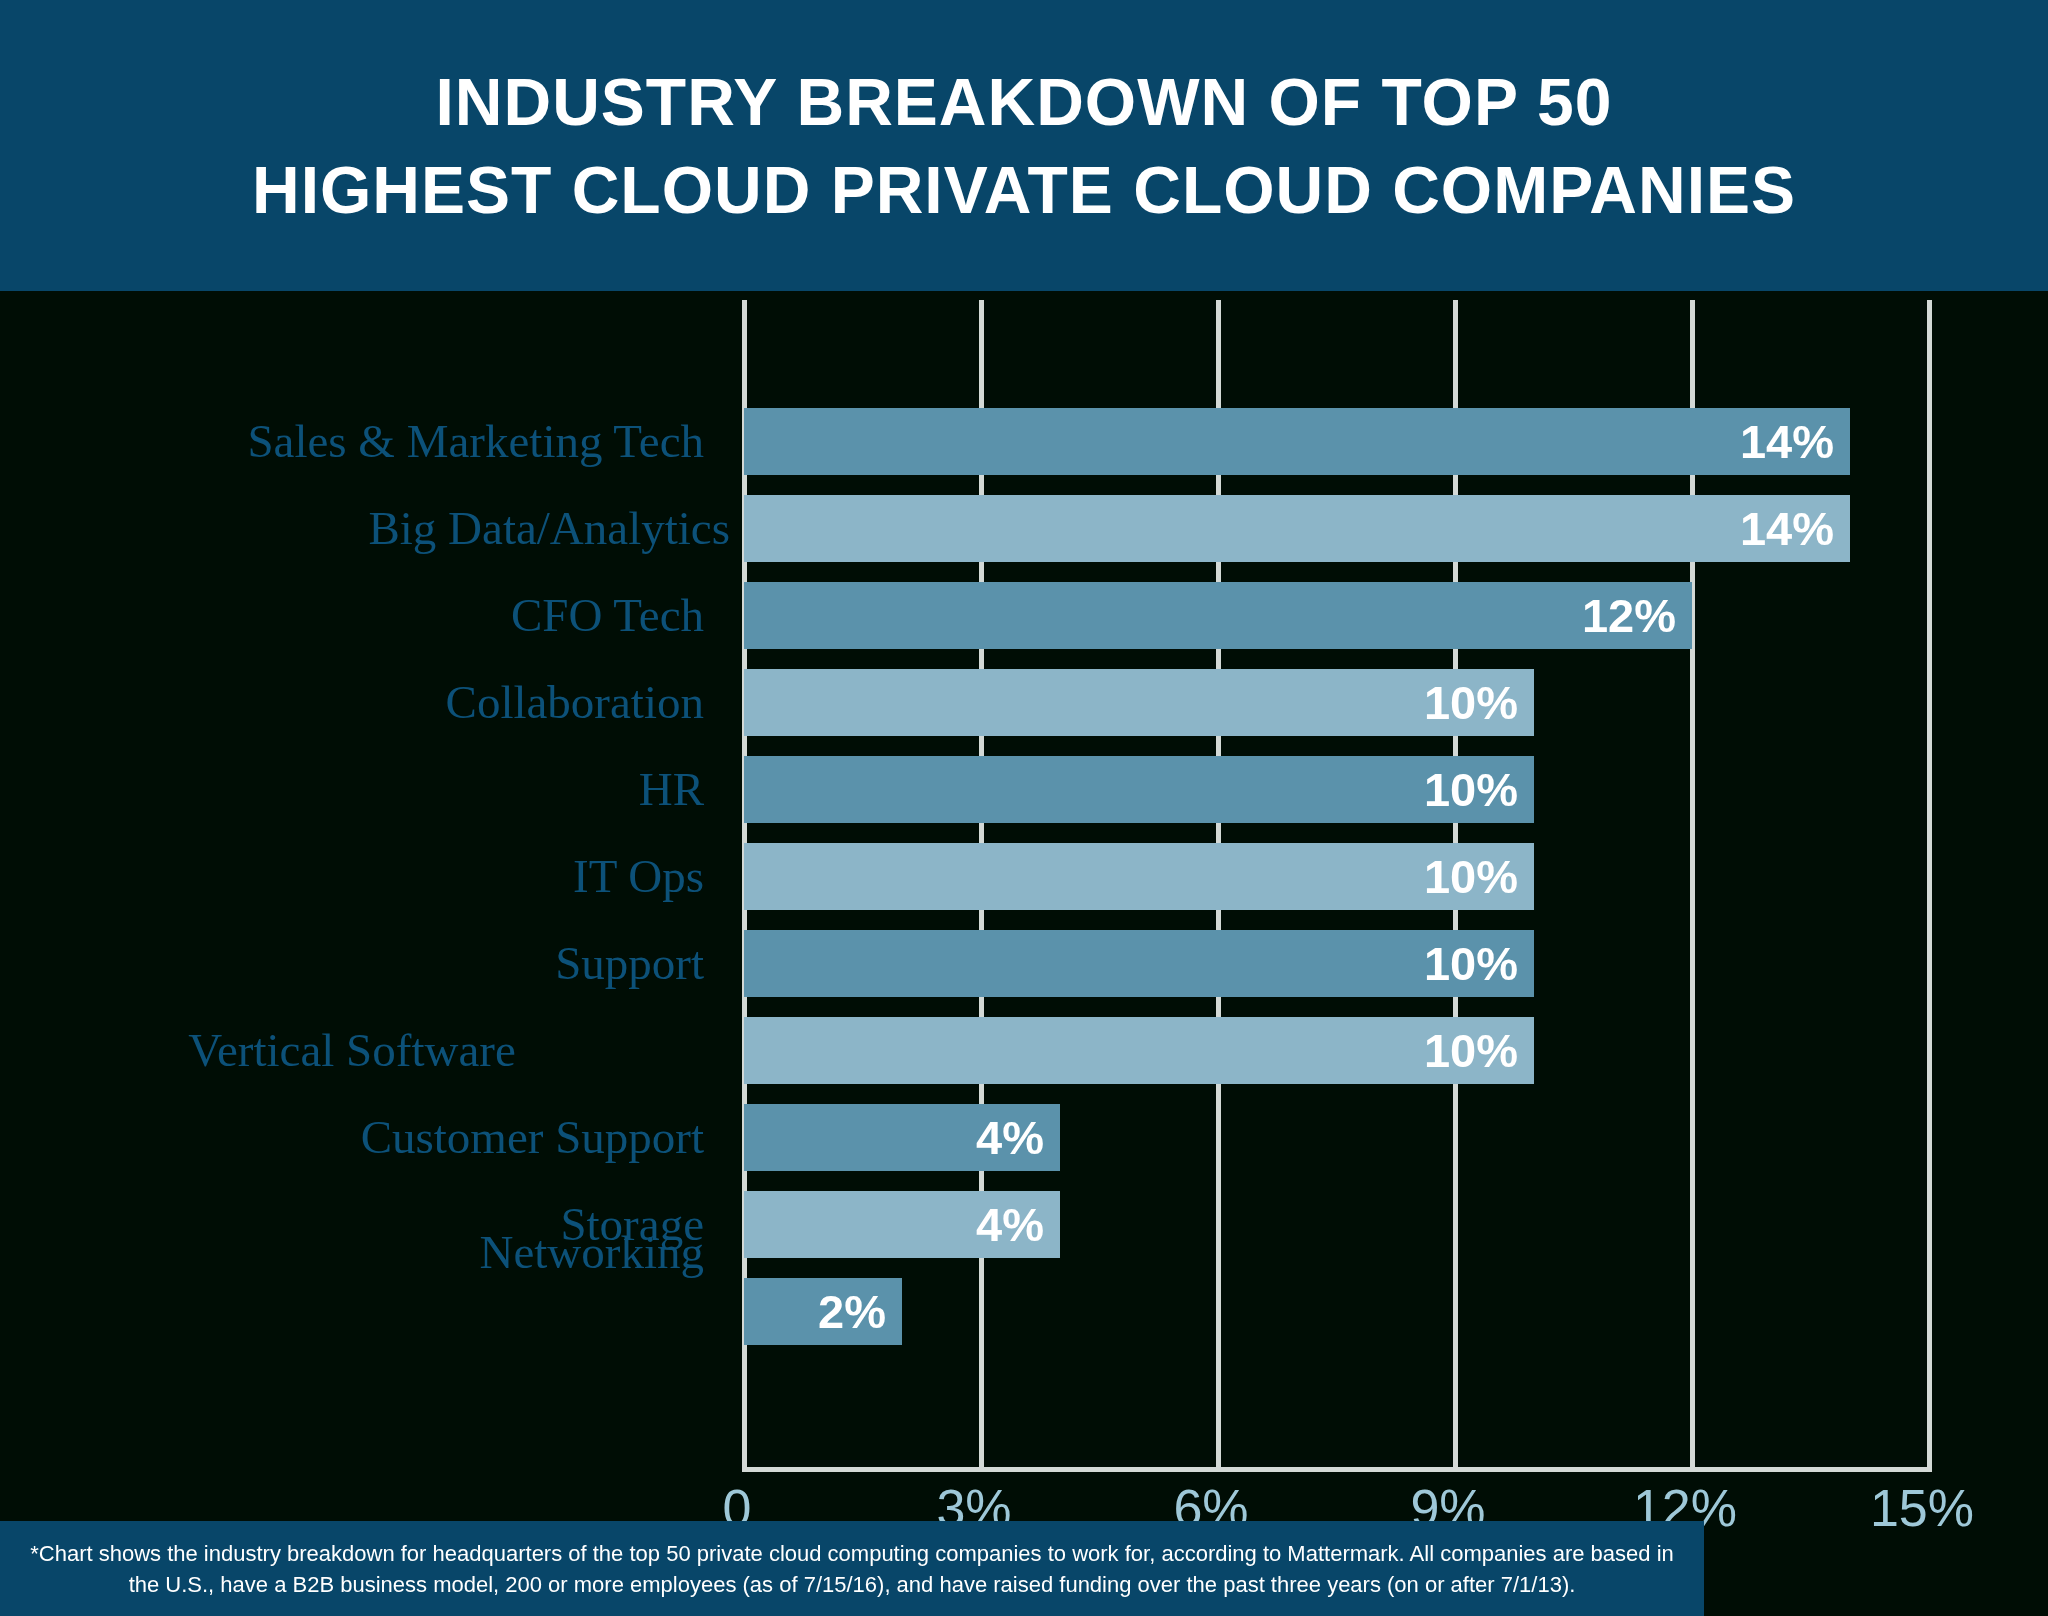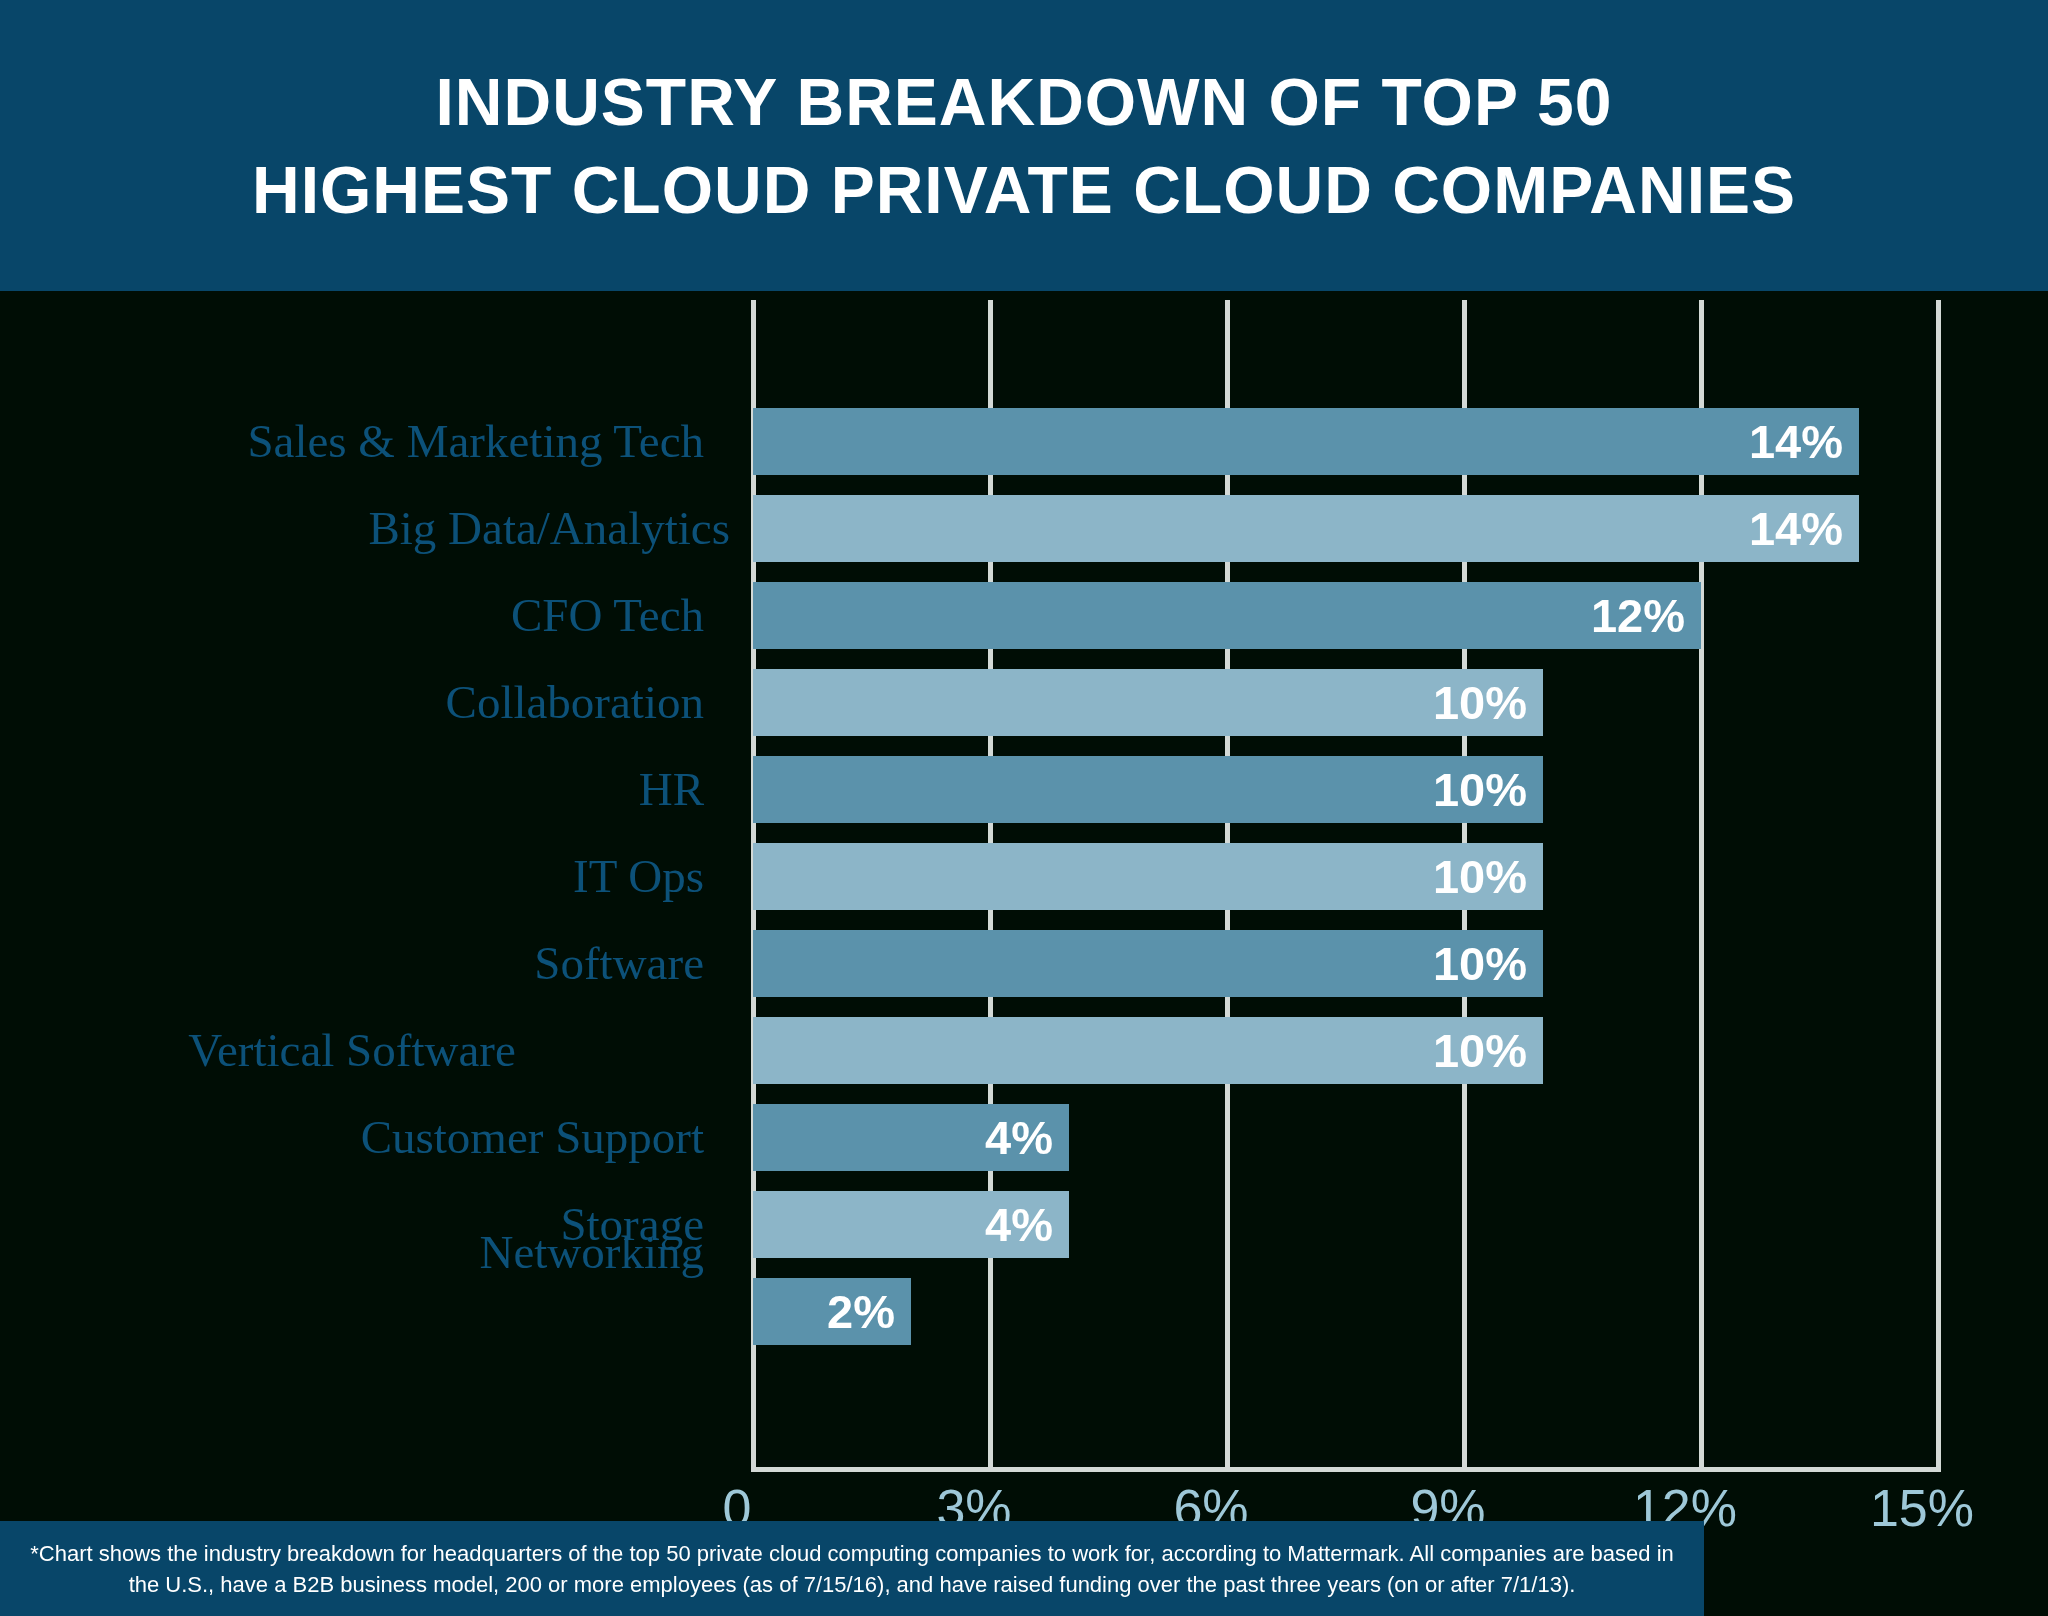--- a/index.html
+++ b/index.html
@@ -37,21 +37,21 @@
     font-size: 66px;
     line-height: 88px;
     letter-spacing: 1px;
     white-space: nowrap;
     text-align: right;
   }
 
   
   .chart-area {
     position: absolute;
-    left: 16px;
+    left: 7px;
     top: 291px;
     width: 1728px;
     height: 1230px;
   }
 
   
   .plot {
     position: absolute;
     left: 737px;
     top: 9px;            
@@ -254,21 +254,21 @@
     </div>
   </div>
 
   <div class="cat-layer" id="cat-layer">
       <div class="cat-label" style="top: 117px;">Sales &amp; Marketing Tech</div>
       <div class="cat-label" style="top: 204px; margin-left: 26px;">Big Data/Analytics</div>
       <div class="cat-label" style="top: 291px;">CFO Tech</div>
       <div class="cat-label" style="top: 378px;">Collaboration</div>
       <div class="cat-label" style="top: 465px;">HR</div>
       <div class="cat-label" style="top: 552px;">IT Ops</div>
-      <div class="cat-label" style="top: 639px;">Software</div>
+      <div class="cat-label" style="top: 639px;">Support</div>
       <div class="cat-label" style="top: 726px; text-align: center;">Vertical Software</div>
       <div class="cat-label" style="top: 813px;">Customer Support</div>
       <div class="cat-label" style="top: 900px;">Storage</div>
       <div class="cat-label" style="top: 928px;">Networking</div>
     </div>
 
   <div class="tick-layer" id="tick-layer">
       <div class="tick" style="left: 737px;">0</div>
       <div class="tick" style="left: 974px;">3%</div>
       <div class="tick" style="left: 1211px;">6%</div>

